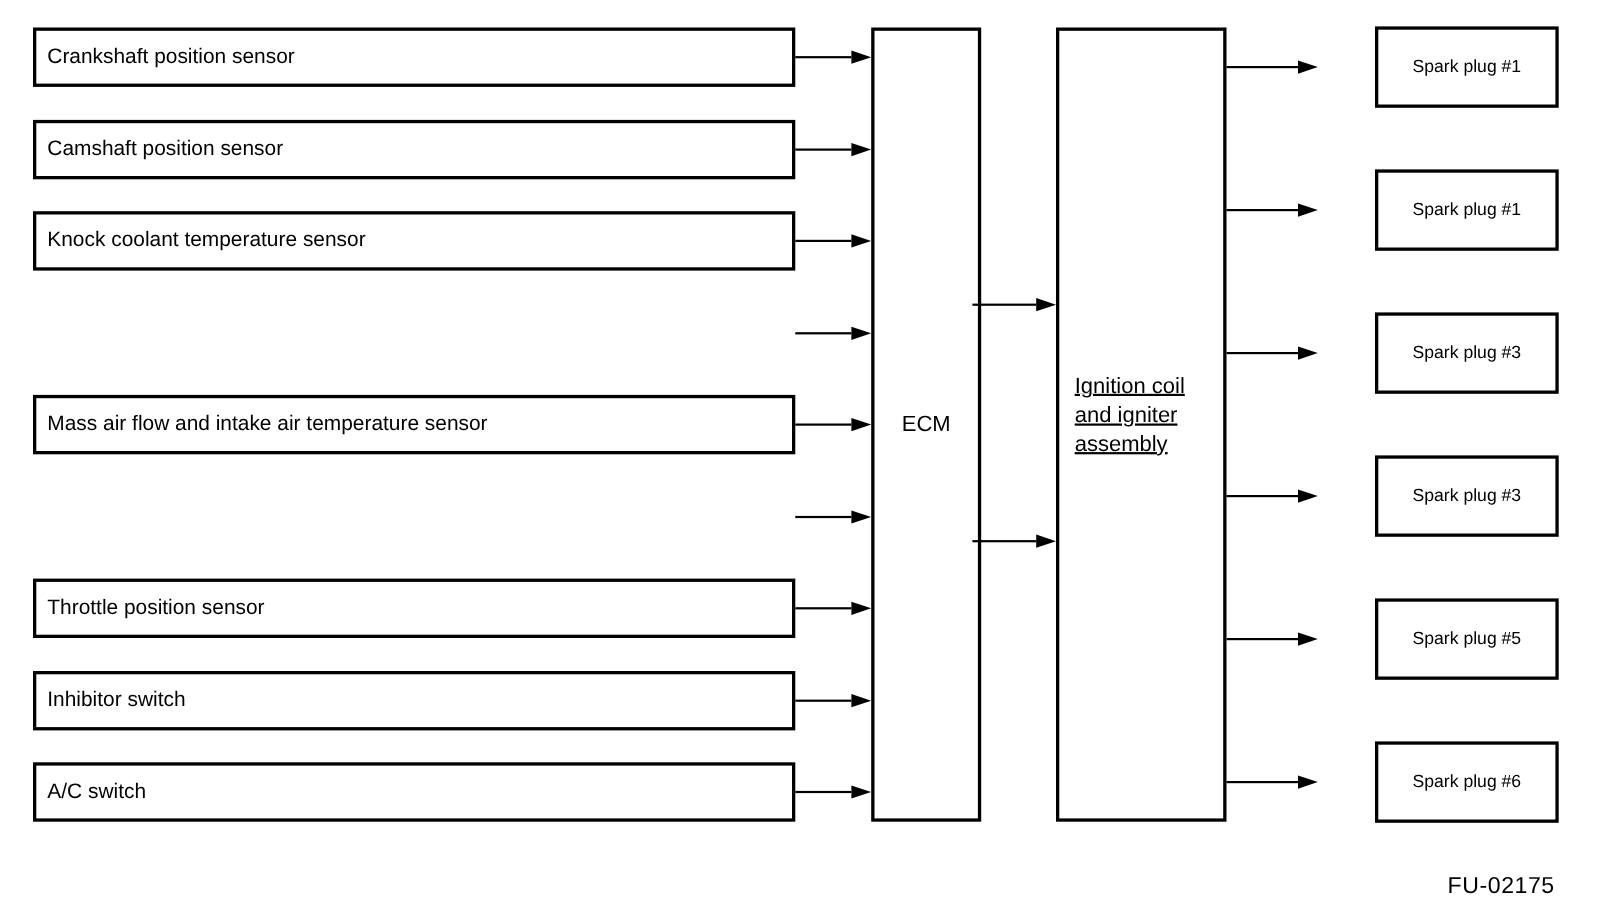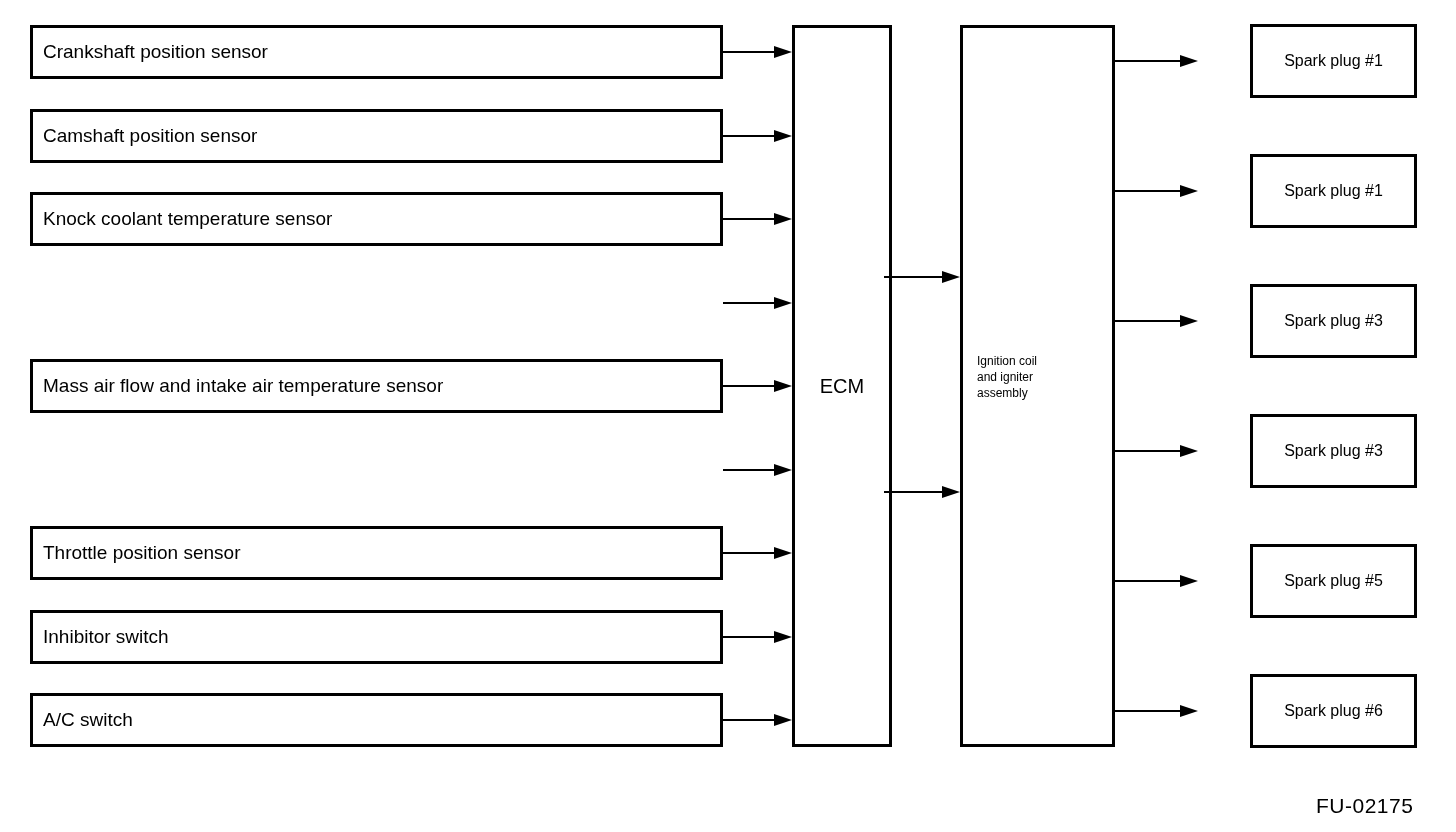--- a/index.html
+++ b/index.html
@@ -35,23 +35,24 @@
     width: 100px;
     height: 722px;
     justify-content: center;
     font-size: 20px;
   }
   .ign-box {
     left: 960px;
     top: 25px;
     width: 155px;
     height: 722px;
-    font-size: 12px;
+    font-size: 20px;
     padding-left: 14px;
     line-height: 1.32;
+    text-decoration: underline;
   }
   .ign-box span { white-space: pre-line; transform: translateY(-8px); }
   .spark-box {
     left: 1250px;
     width: 167px;
     height: 74px;
     justify-content: center;
     font-size: 16px;
   }
   .arrow {

